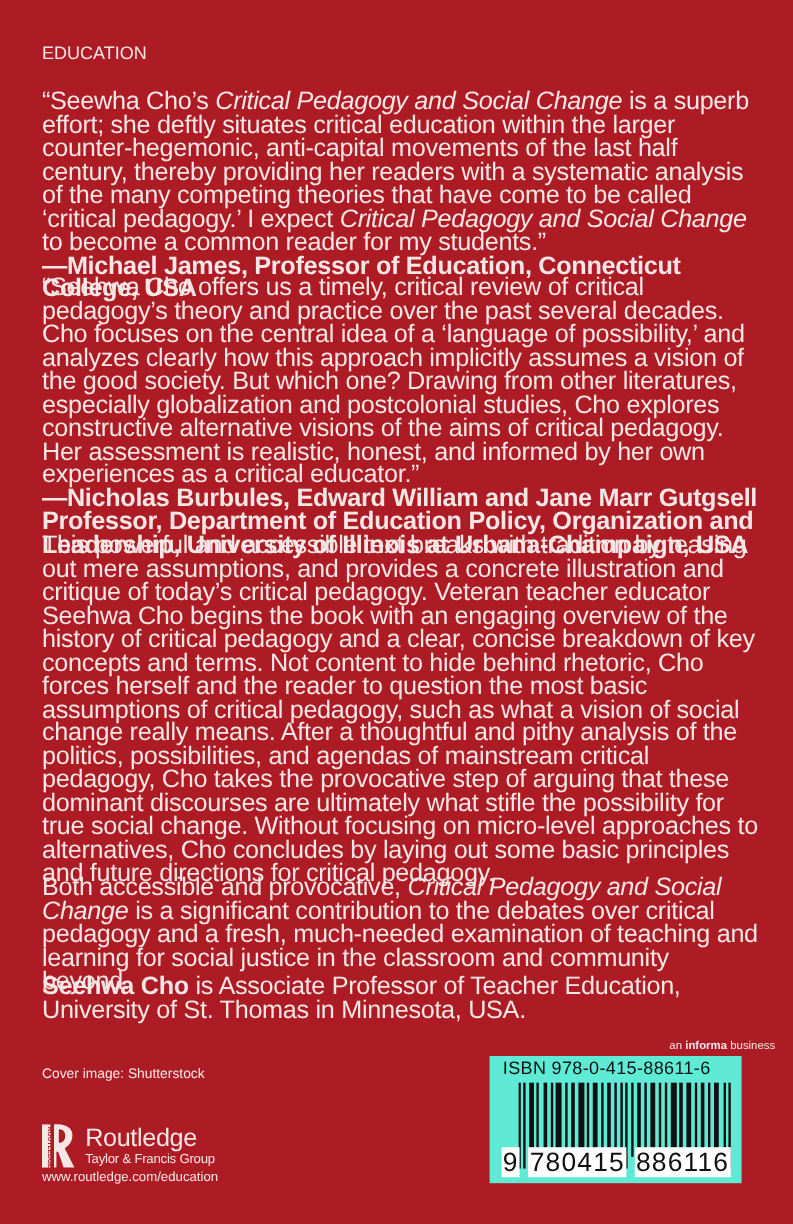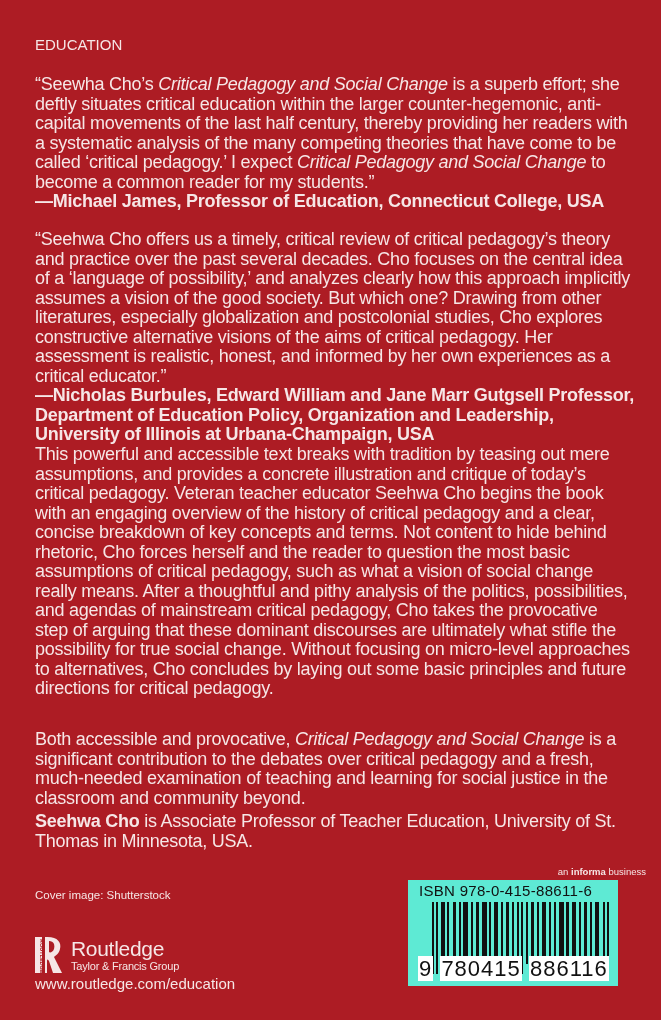--- a/index.html
+++ b/index.html
@@ -7,36 +7,36 @@
       width: 661px; height: 1020px; overflow: hidden;
       background: #ad1c24;
       color: #f6e6e6;
       font-family: "Liberation Sans", sans-serif;
       position: relative;
     }
     .page { position: absolute; left: 35px; top: 0; width: 600px; }
     .category { position: absolute; top: 36px; left: 0; font-size: 15px; letter-spacing: 0; }
     .para {
       position: absolute; left: 0; width: 600px;
-      font-size: 18px; line-height: 19.5px; letter-spacing: -0.25px;
+      font-size: 21px; line-height: 19.5px; letter-spacing: -0.25px;
     }
     .para i { font-style: italic; }
     .attr { font-weight: bold; }
     #q1 { top: 75px; }
     #q2 { top: 230px; }
     #desc { top: 445px; }
     #summary { top: 730px; }
     #bio { top: 812px; }
     .cover-credit { position: absolute; left: 0; top: 889px; font-size: 11.5px; }
     .logo { position: absolute; left: 0; top: 935px; height: 40px; display: flex; align-items: center; }
     .logo-mark { width: 30px; height: 40px; position: relative; }
     .logo-text { margin-left: 6px; display: flex; flex-direction: column; }
     .logo-name { font-size: 21px; line-height: 22px; letter-spacing: -0.3px; }
     .logo-group { font-size: 11px; line-height: 13px; letter-spacing: -0.2px; }
-    .website { position: absolute; left: 0; top: 975px; font-size: 15px; }
+    .website { position: absolute; left: 0; top: 975px; font-size: 11px; }
     .informa { position: absolute; right: 15px; top: 866px; font-size: 9.5px; margin-left: 16px; }
     .informa b { font-weight: bold; }
     .barcode-box {
       position: absolute; left: 408px; top: 880px; width: 210px; height: 106px;
       background: #5eead4; color: #111111;
     }
     .isbn-label { position: absolute; left: 11px; top: 2px; font-size: 15px; letter-spacing: 0.3px; }
     .bars { position: absolute; left: 24px; top: 22px; width: 178px; height: 72px; }
     .ean-digits { position: absolute; left: 10px; top: 76px; font-size: 22px; letter-spacing: 1px; background: transparent; }
     .ean-digits span { background: #fff; padding: 0 1px; }

